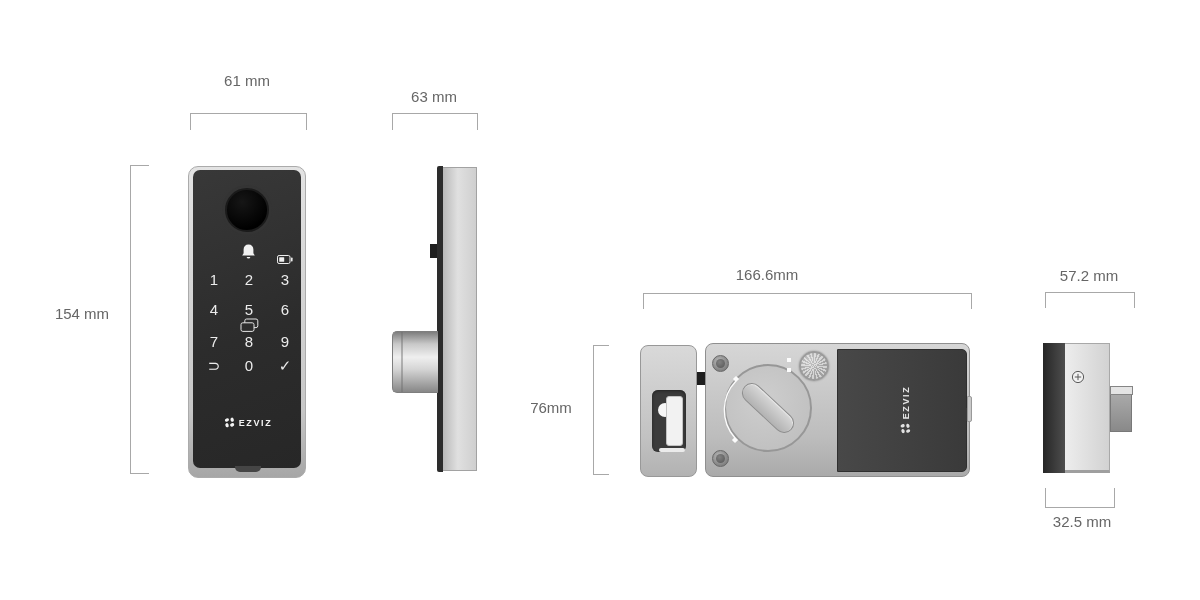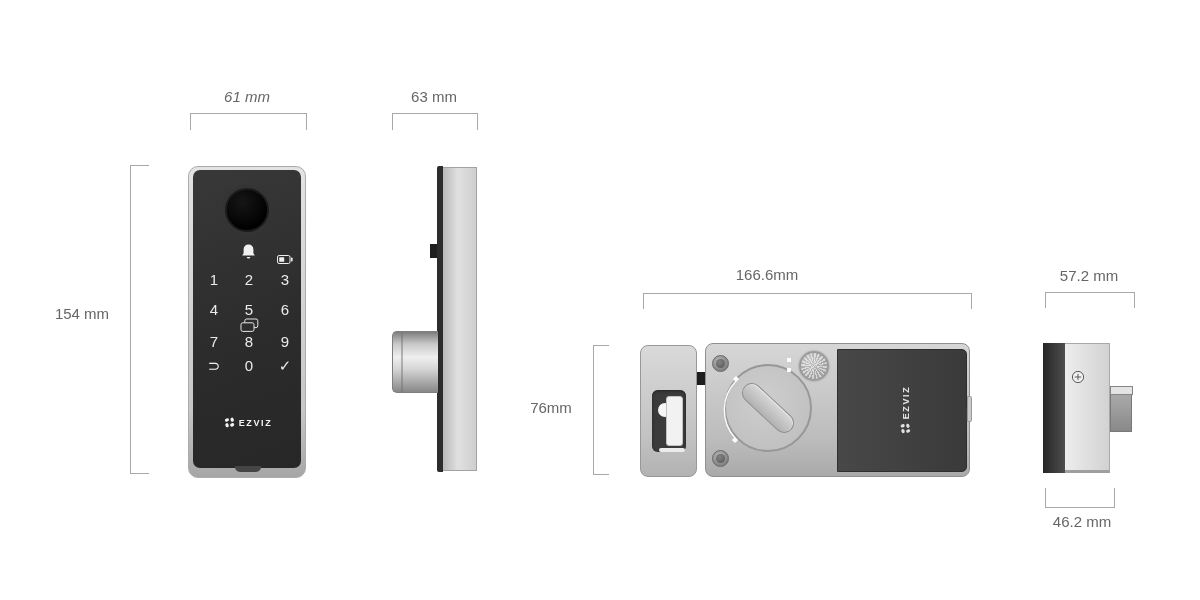--- a/index.html
+++ b/index.html
@@ -82,27 +82,27 @@
   .rp-latch-bar{position:absolute;left:1110px;top:386px;width:23px;height:9px;box-sizing:border-box;
          background:#e4e4e4;border:1px solid #858585;}
   .rp-latch-block{position:absolute;left:1110px;top:395px;width:22px;height:37px;box-sizing:border-box;
          background:linear-gradient(180deg,#a9a9a9,#898989);border:1px solid #787878;border-top:none;}
 </style>
 </head>
 <body>
 
 <div id="canvas">
 
-  <div class="dim" style="left:197px;top:88px;width:100px;font-style:italic;">61 mm</div>
+  <div class="dim" style="left:197px;top:72px;width:100px;">61 mm</div>
   <div class="dim" style="left:384px;top:88px;width:100px;">63 mm</div>
   <div class="dim" style="left:32px;top:305px;width:100px;">154 mm</div>
   <div class="dim" style="left:707px;top:266px;width:120px;">166.6mm</div>
   <div class="dim" style="left:511px;top:399px;width:80px;">76mm</div>
   <div class="dim" style="left:1039px;top:267px;width:100px;">57.2 mm</div>
-  <div class="dim" style="left:1032px;top:513px;width:100px;">46.2 mm</div>
+  <div class="dim" style="left:1032px;top:513px;width:100px;">32.5 mm</div>
 
   <div class="brk brk-top" style="left:190px;top:113px;width:115px;height:16px;"></div>
   <div class="brk brk-top" style="left:392px;top:113px;width:84px;height:16px;"></div>
   <div class="brk brk-left" style="left:130px;top:165px;width:18px;height:307px;"></div>
   <div class="brk brk-top" style="left:643px;top:293px;width:327px;height:15px;"></div>
   <div class="brk brk-left" style="left:593px;top:345px;width:15px;height:128px;"></div>
   <div class="brk brk-top" style="left:1045px;top:292px;width:88px;height:15px;"></div>
   <div class="brk brk-bottom" style="left:1045px;top:488px;width:68px;height:19px;"></div>
 
   <div>

